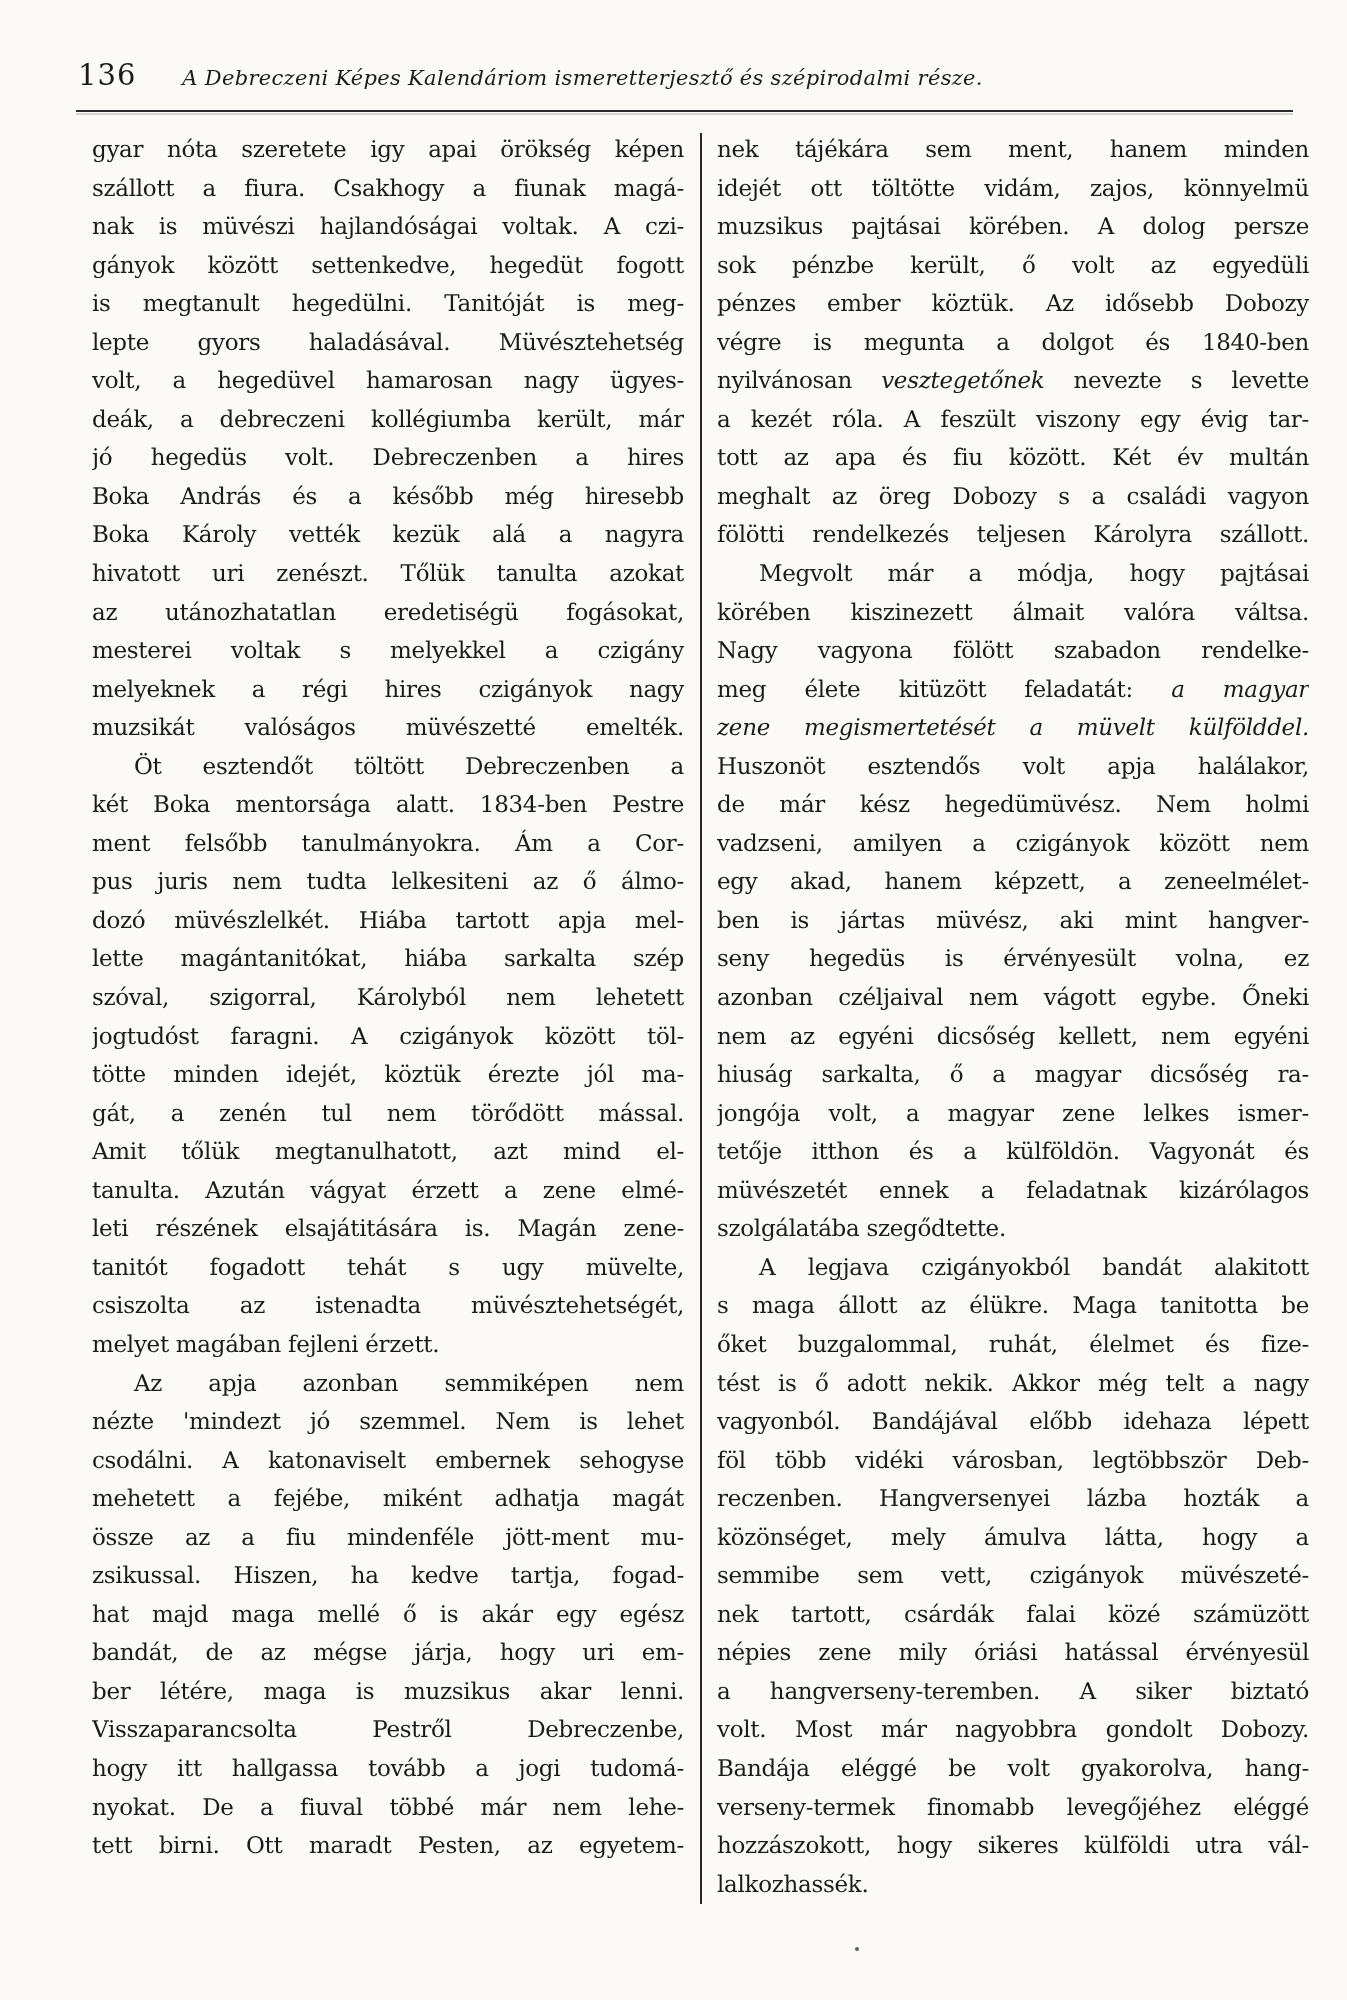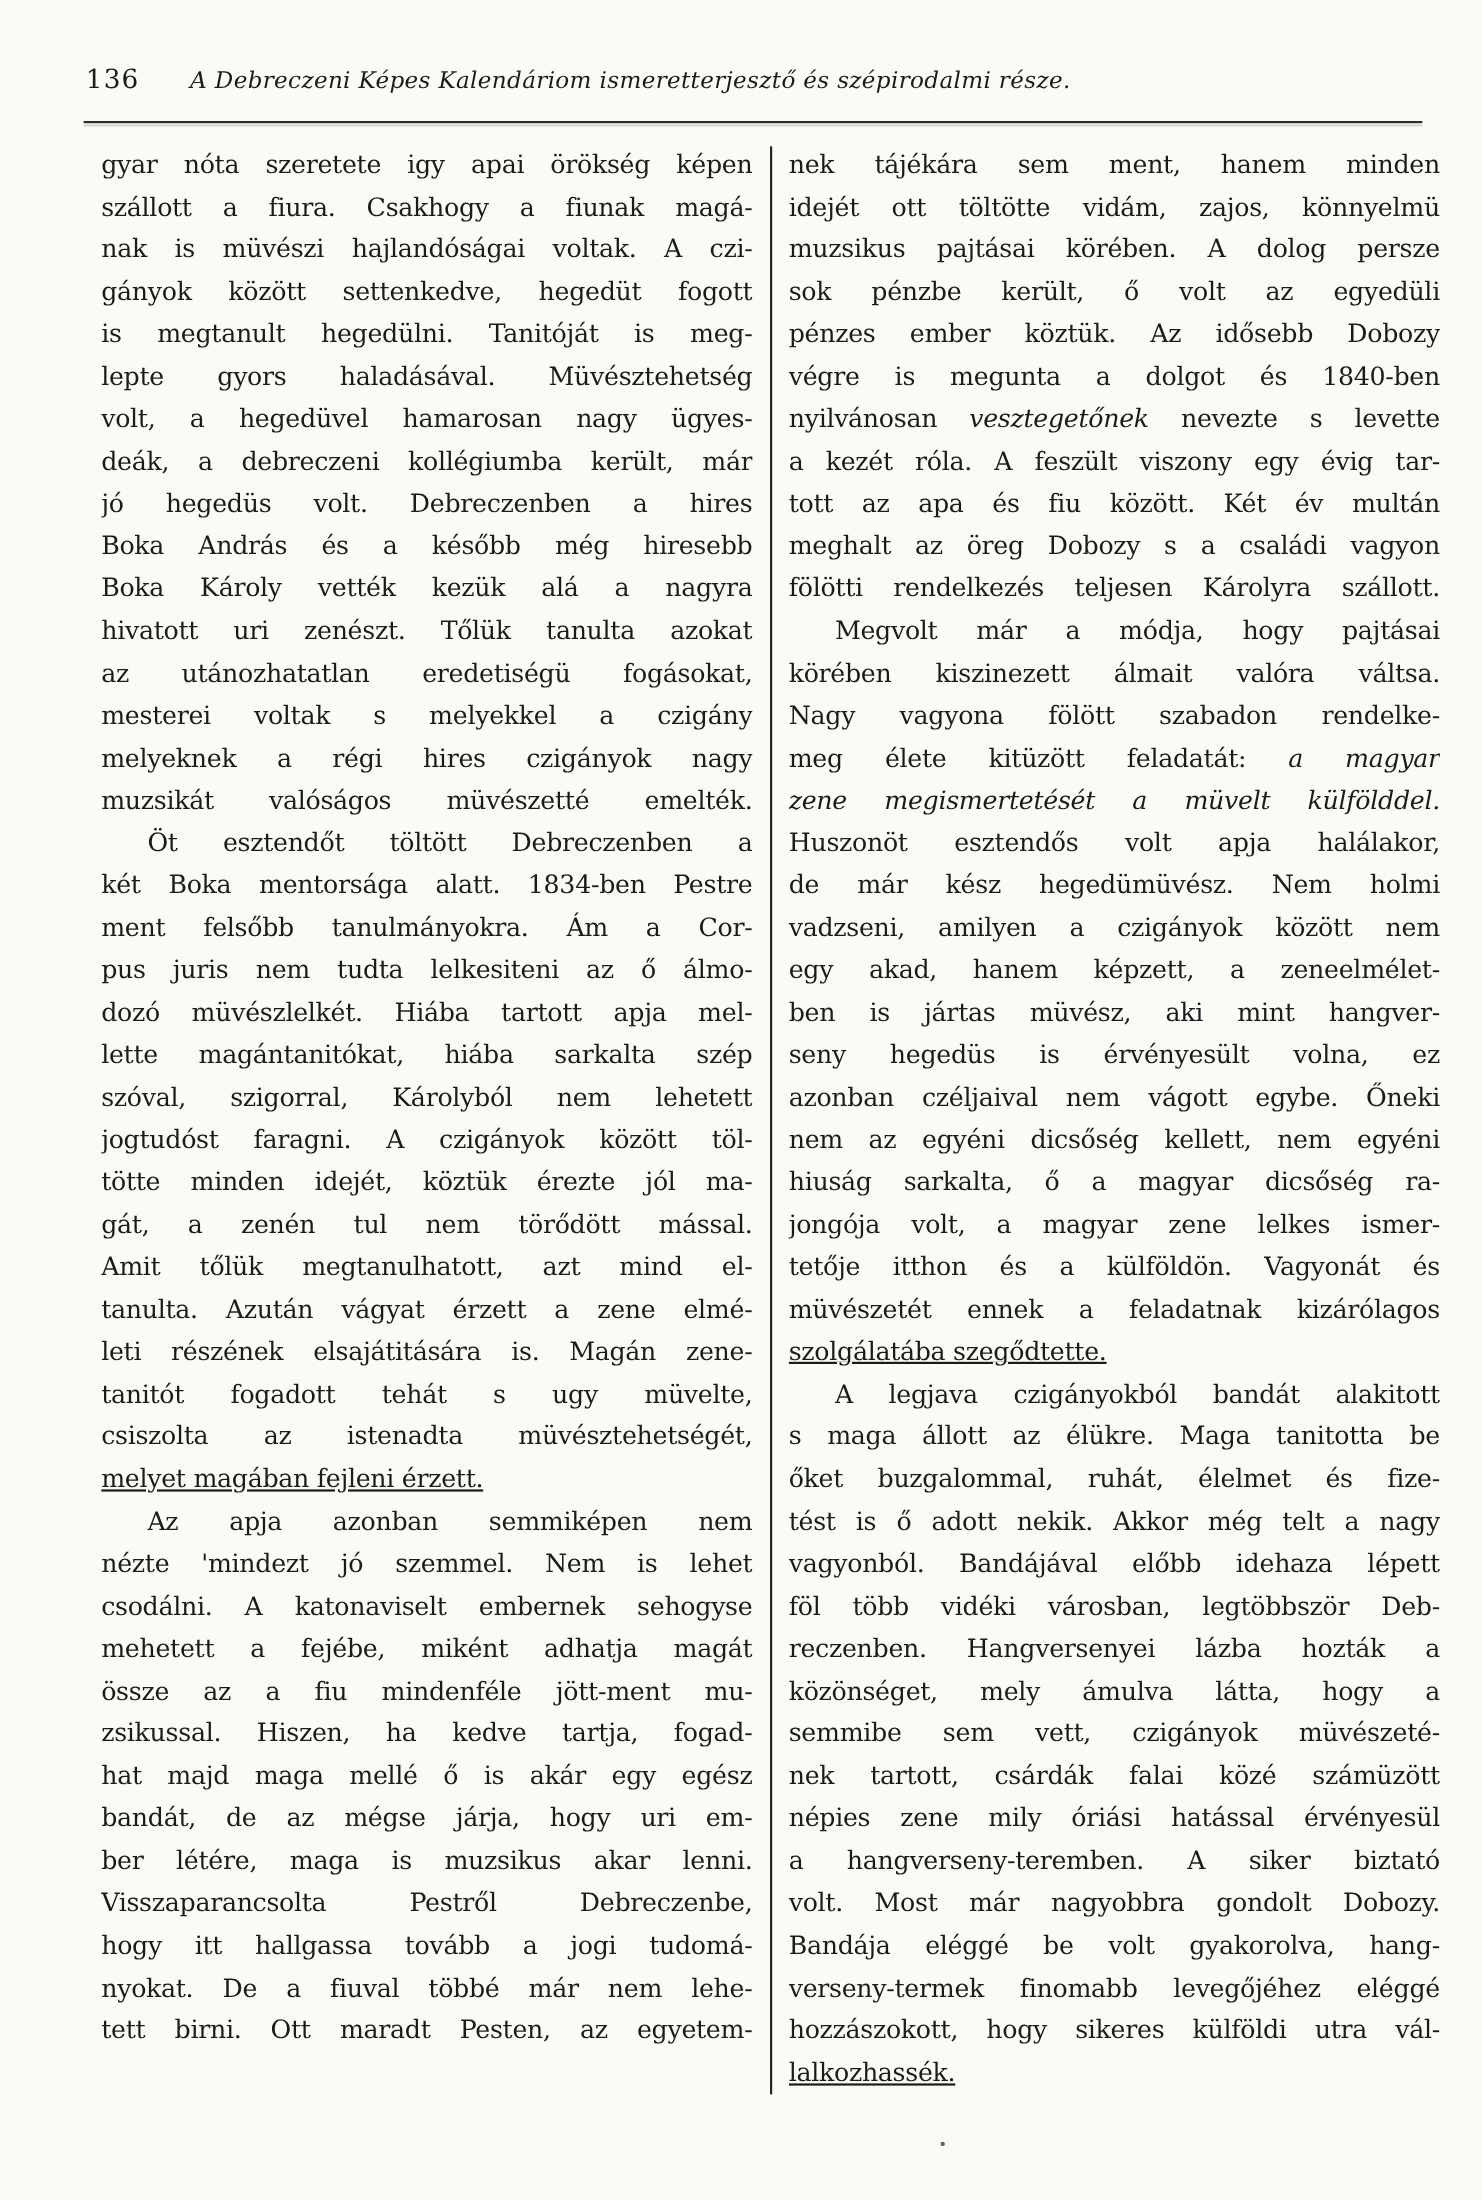--- a/index.html
+++ b/index.html
@@ -11,21 +11,21 @@
     position: relative;
     overflow: hidden;
   }
   .page { position: absolute; inset: 0; }
 
   
   .hdr {
     position: absolute; top: 58px; left: 78px; right: 56px;
     display: flex; align-items: baseline;
   }
-  .pagenum { font-size: 24px; letter-spacing: 1px; }
+  .pagenum { font-size: 29px; letter-spacing: 1px; }
   .htitle  {
     font-style: italic; font-size: 21px; margin-left: 46px;
     white-space: nowrap; letter-spacing: 0.3px;
   }
   .header-rule {
     position: absolute; left: 76px; right: 54px; top: 110px;
     height: 2px; background: #2b2b2b;
     box-shadow: 0 3px 0 rgba(40,40,40,.18);
   }
 
@@ -41,21 +41,21 @@
     text-rendering: geometricPrecision;
   }
   .divider {
     width: 2px; background: #262626; align-self: stretch;
     margin-top: 2px;
   }
   .line {
     height: 38.55px; overflow: hidden;
     text-align: justify; text-align-last: justify; -moz-text-align-last: justify;
   }
-  .line.noju { text-align-last: left; text-decoration: underline; -moz-text-align-last: left; }
+  .line.noju { text-align-last: left; -moz-text-align-last: left; }
   .line.indent { text-indent: 42px; }
   .it { font-style: italic; }
 
   .speck {
     position: absolute; width: 4px; height: 4px; border-radius: 50%;
     background: #3a3a3a; left: 855px; top: 1947px; opacity: .8;
   }
 </style>
 </head>
 <body>

